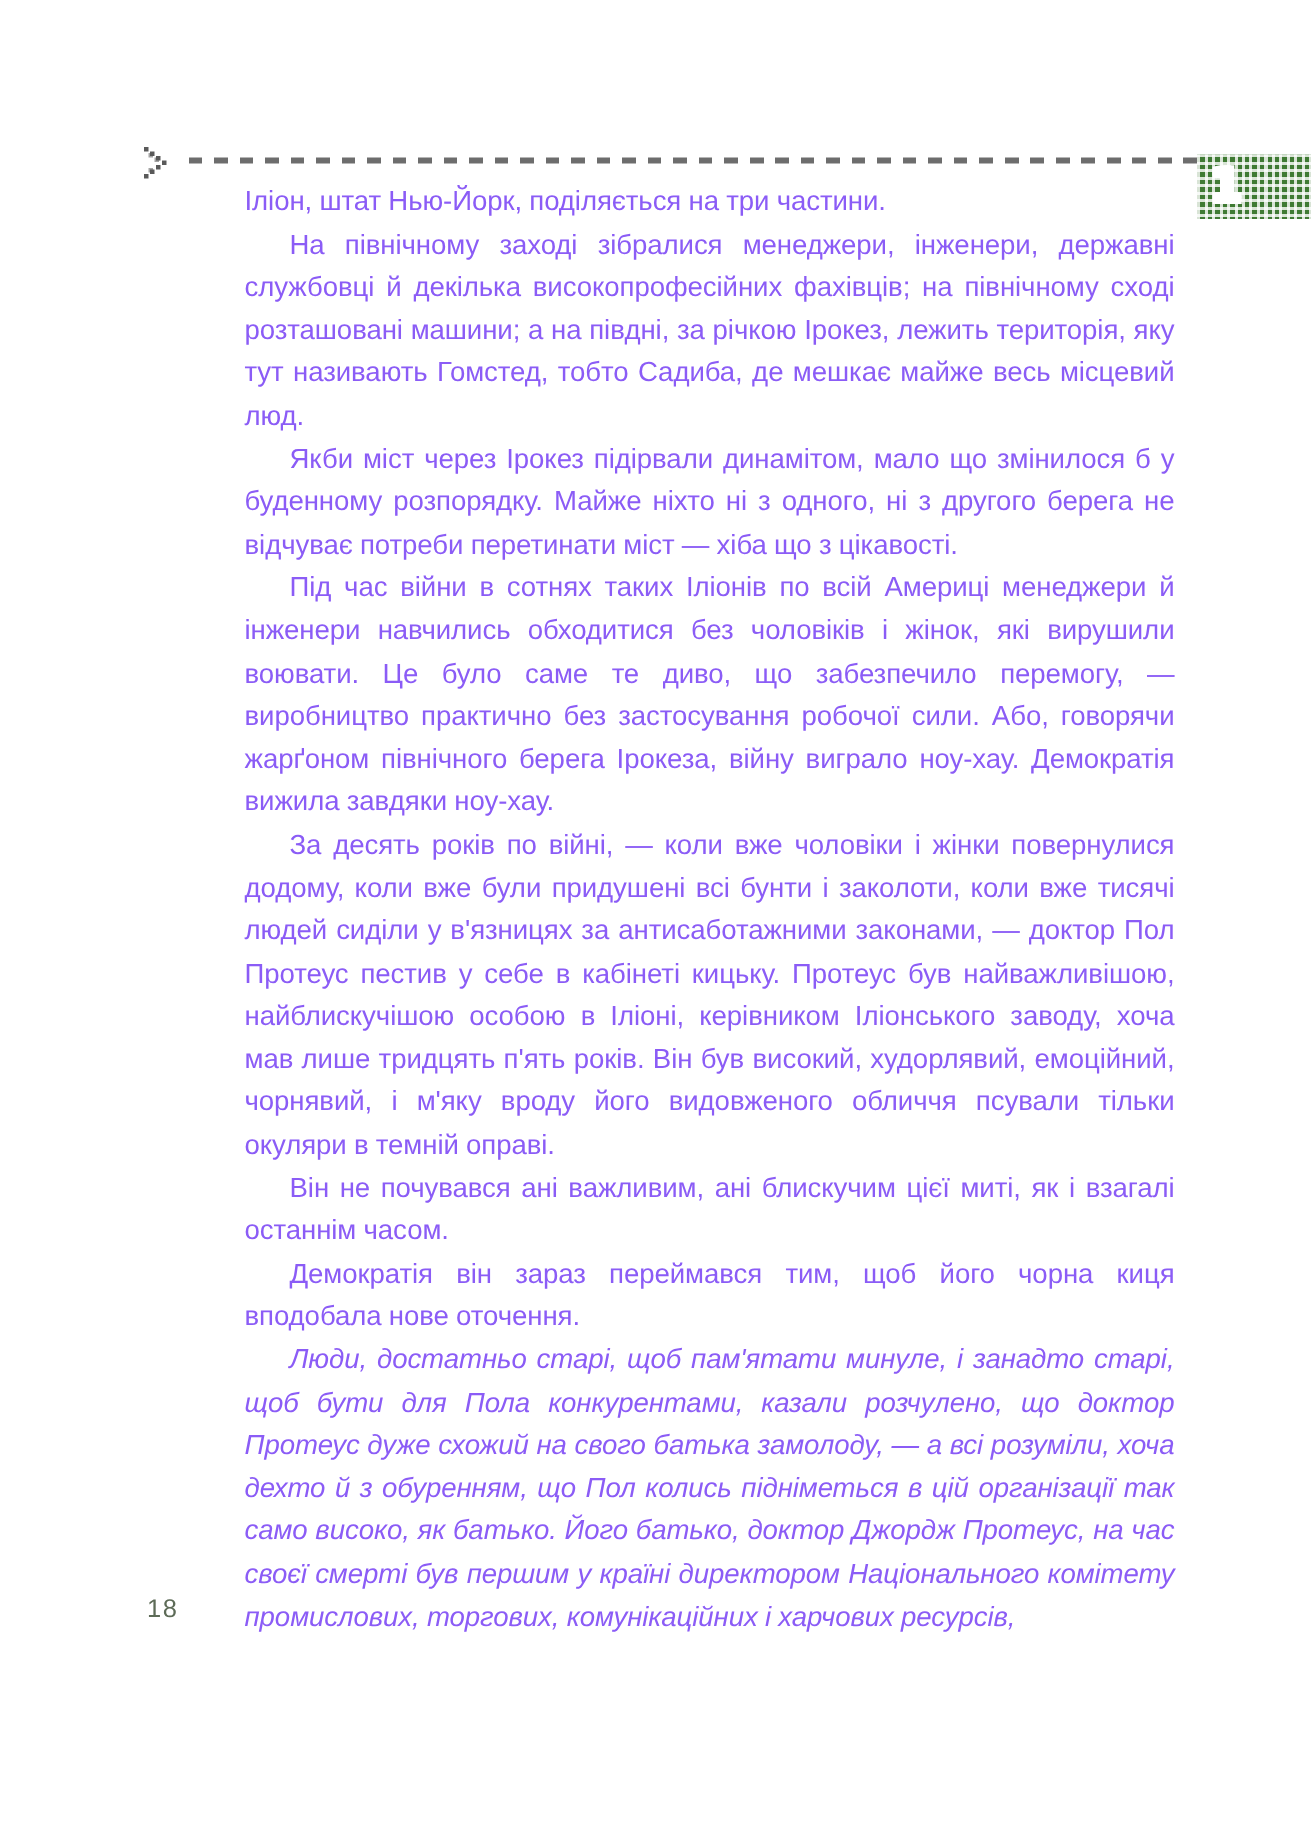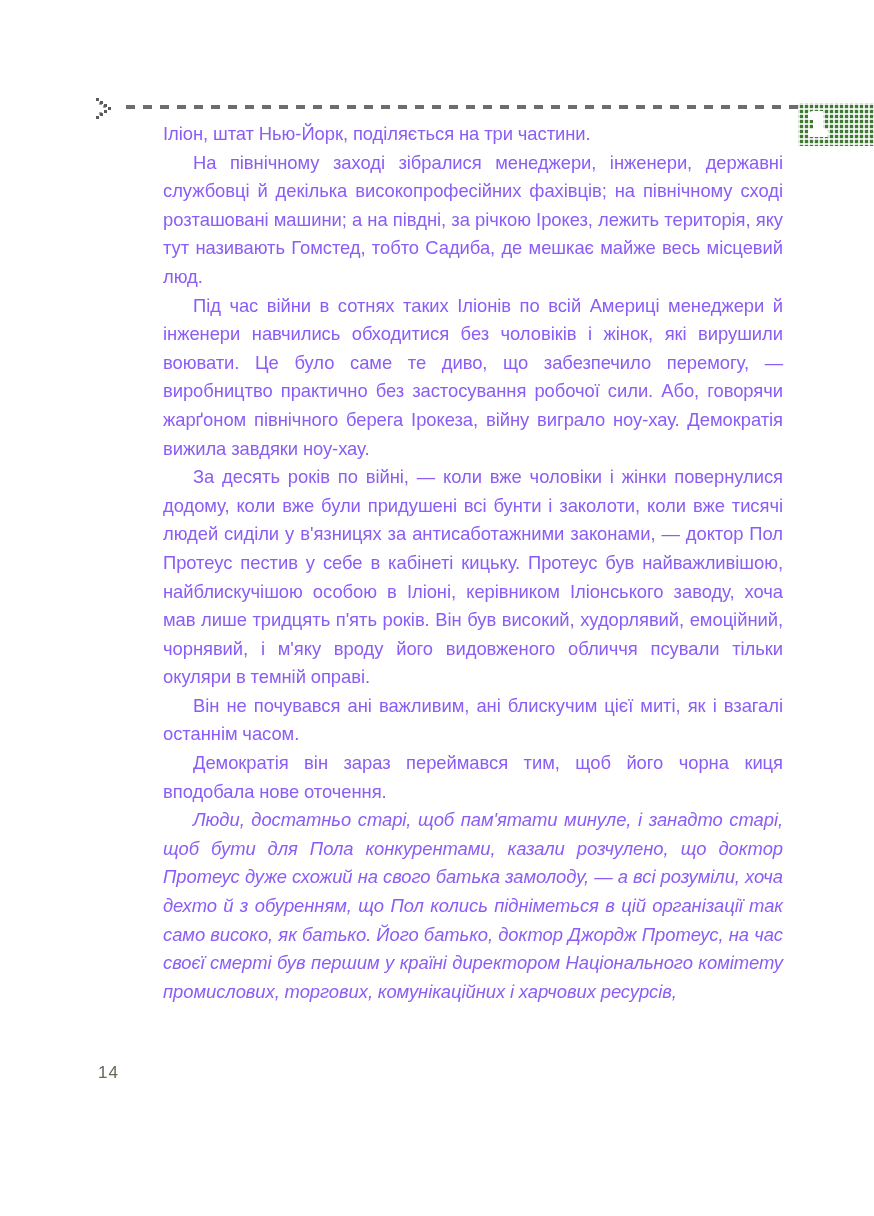--- a/index.html
+++ b/index.html
@@ -148,22 +148,23 @@
     <span class="ornament-rule"></span>
 
     <div class="chapter-number-tile">
       <span class="num">1</span>
     </div>
   </div>
 
   <div class="text-column">
     <p>Іліон, штат Нью-Йорк, поділяється на три частини.</p>
     <p class="indent">На північному заході зібралися менеджери, інженери, державні службовці й декілька високопрофесійних фахівців; на північному сході розташовані машини; а на півдні, за річкою Ірокез, лежить територія, яку тут називають Гомстед, тобто Садиба, де мешкає майже весь місцевий люд.</p>
+    <p class="indent">Якби міст через Ірокез підірвали динамітом, мало що змінилося б у буденному розпорядку. Майже ніхто ні з одного, ні з другого берега не відчуває потреби перетинати міст — хіба що з цікавості.</p>
     <p class="indent">Під час війни в сотнях таких Іліонів по всій Америці менеджери й інженери навчились обходитися без чоловіків і жінок, які вирушили воювати. Це було саме те диво, що забезпечило перемогу, — виробництво практично без застосування робочої сили. Або, говорячи жарґоном північного берега Ірокеза, війну виграло ноу-хау. Демократія вижила завдяки ноу-хау.</p>
     <p class="indent">За десять років по війні, — коли вже чоловіки і жінки повернулися додому, коли вже були придушені всі бунти і заколоти, коли вже тисячі людей сиділи у в'язницях за антисаботажними законами, — доктор Пол Протеус пестив у себе в кабінеті кицьку. Протеус був найважливішою, найблискучішою особою в Іліоні, керівником Іліонського заводу, хоча мав лише тридцять п'ять років. Він був високий, худорлявий, емоційний, чорнявий, і м'яку вроду його видовженого обличчя псували тільки окуляри в темній оправі.</p>
     <p class="indent">Він не почувався ані важливим, ані блискучим цієї миті, як і взагалі останнім часом.</p>
     <p class="indent">Демократія він зараз переймався тим, щоб його чорна киця вподобала нове оточення.</p>
     <p class="indent last-line-natural">Люди, достатньо старі, щоб пам'ятати минуле, і занадто старі, щоб бути для Пола конкурентами, казали розчулено, що доктор Протеус дуже схожий на свого батька замолоду, — а всі розуміли, хоча дехто й з обуренням, що Пол колись підніметься в цій організації так само високо, як батько. Його батько, доктор Джордж Протеус, на час своєї смерті був першим у країні директором Національного комітету промислових, торгових, комунікаційних і харчових ресурсів,</p>
   </div>
 
-  <div class="folio">14</div>
+  <div class="folio">18</div>
 
 </div>
 
 </body></html>

